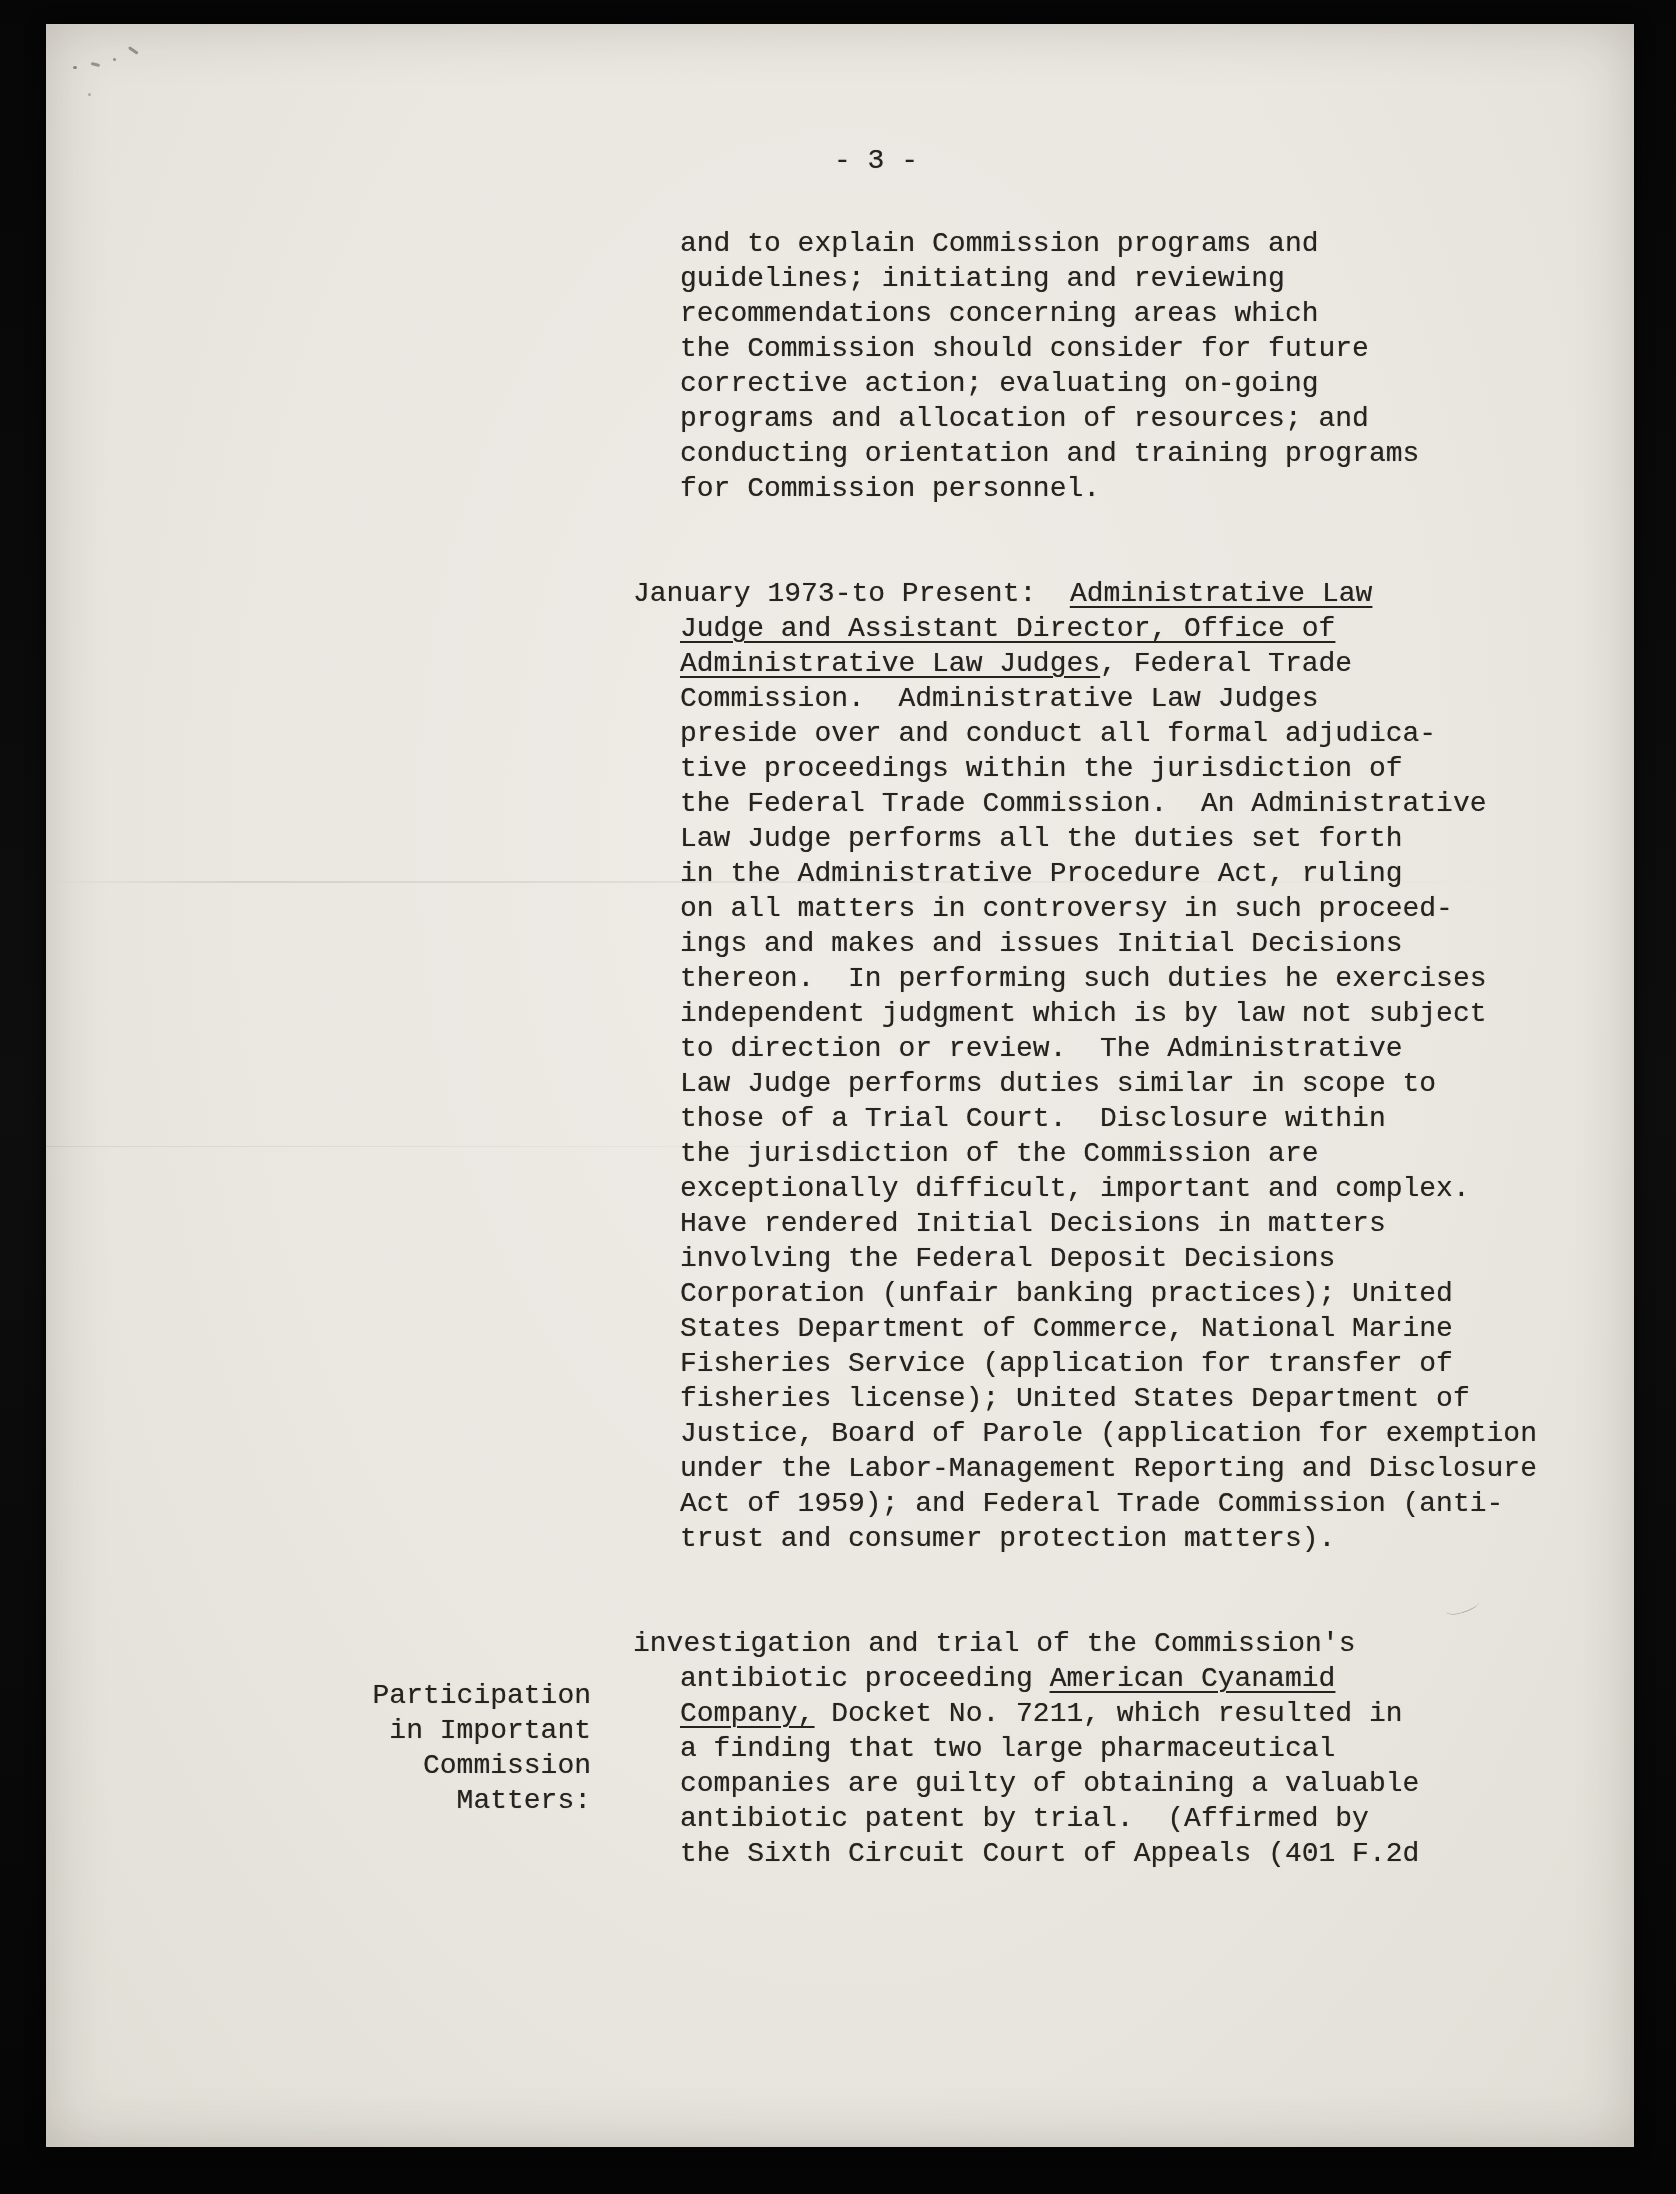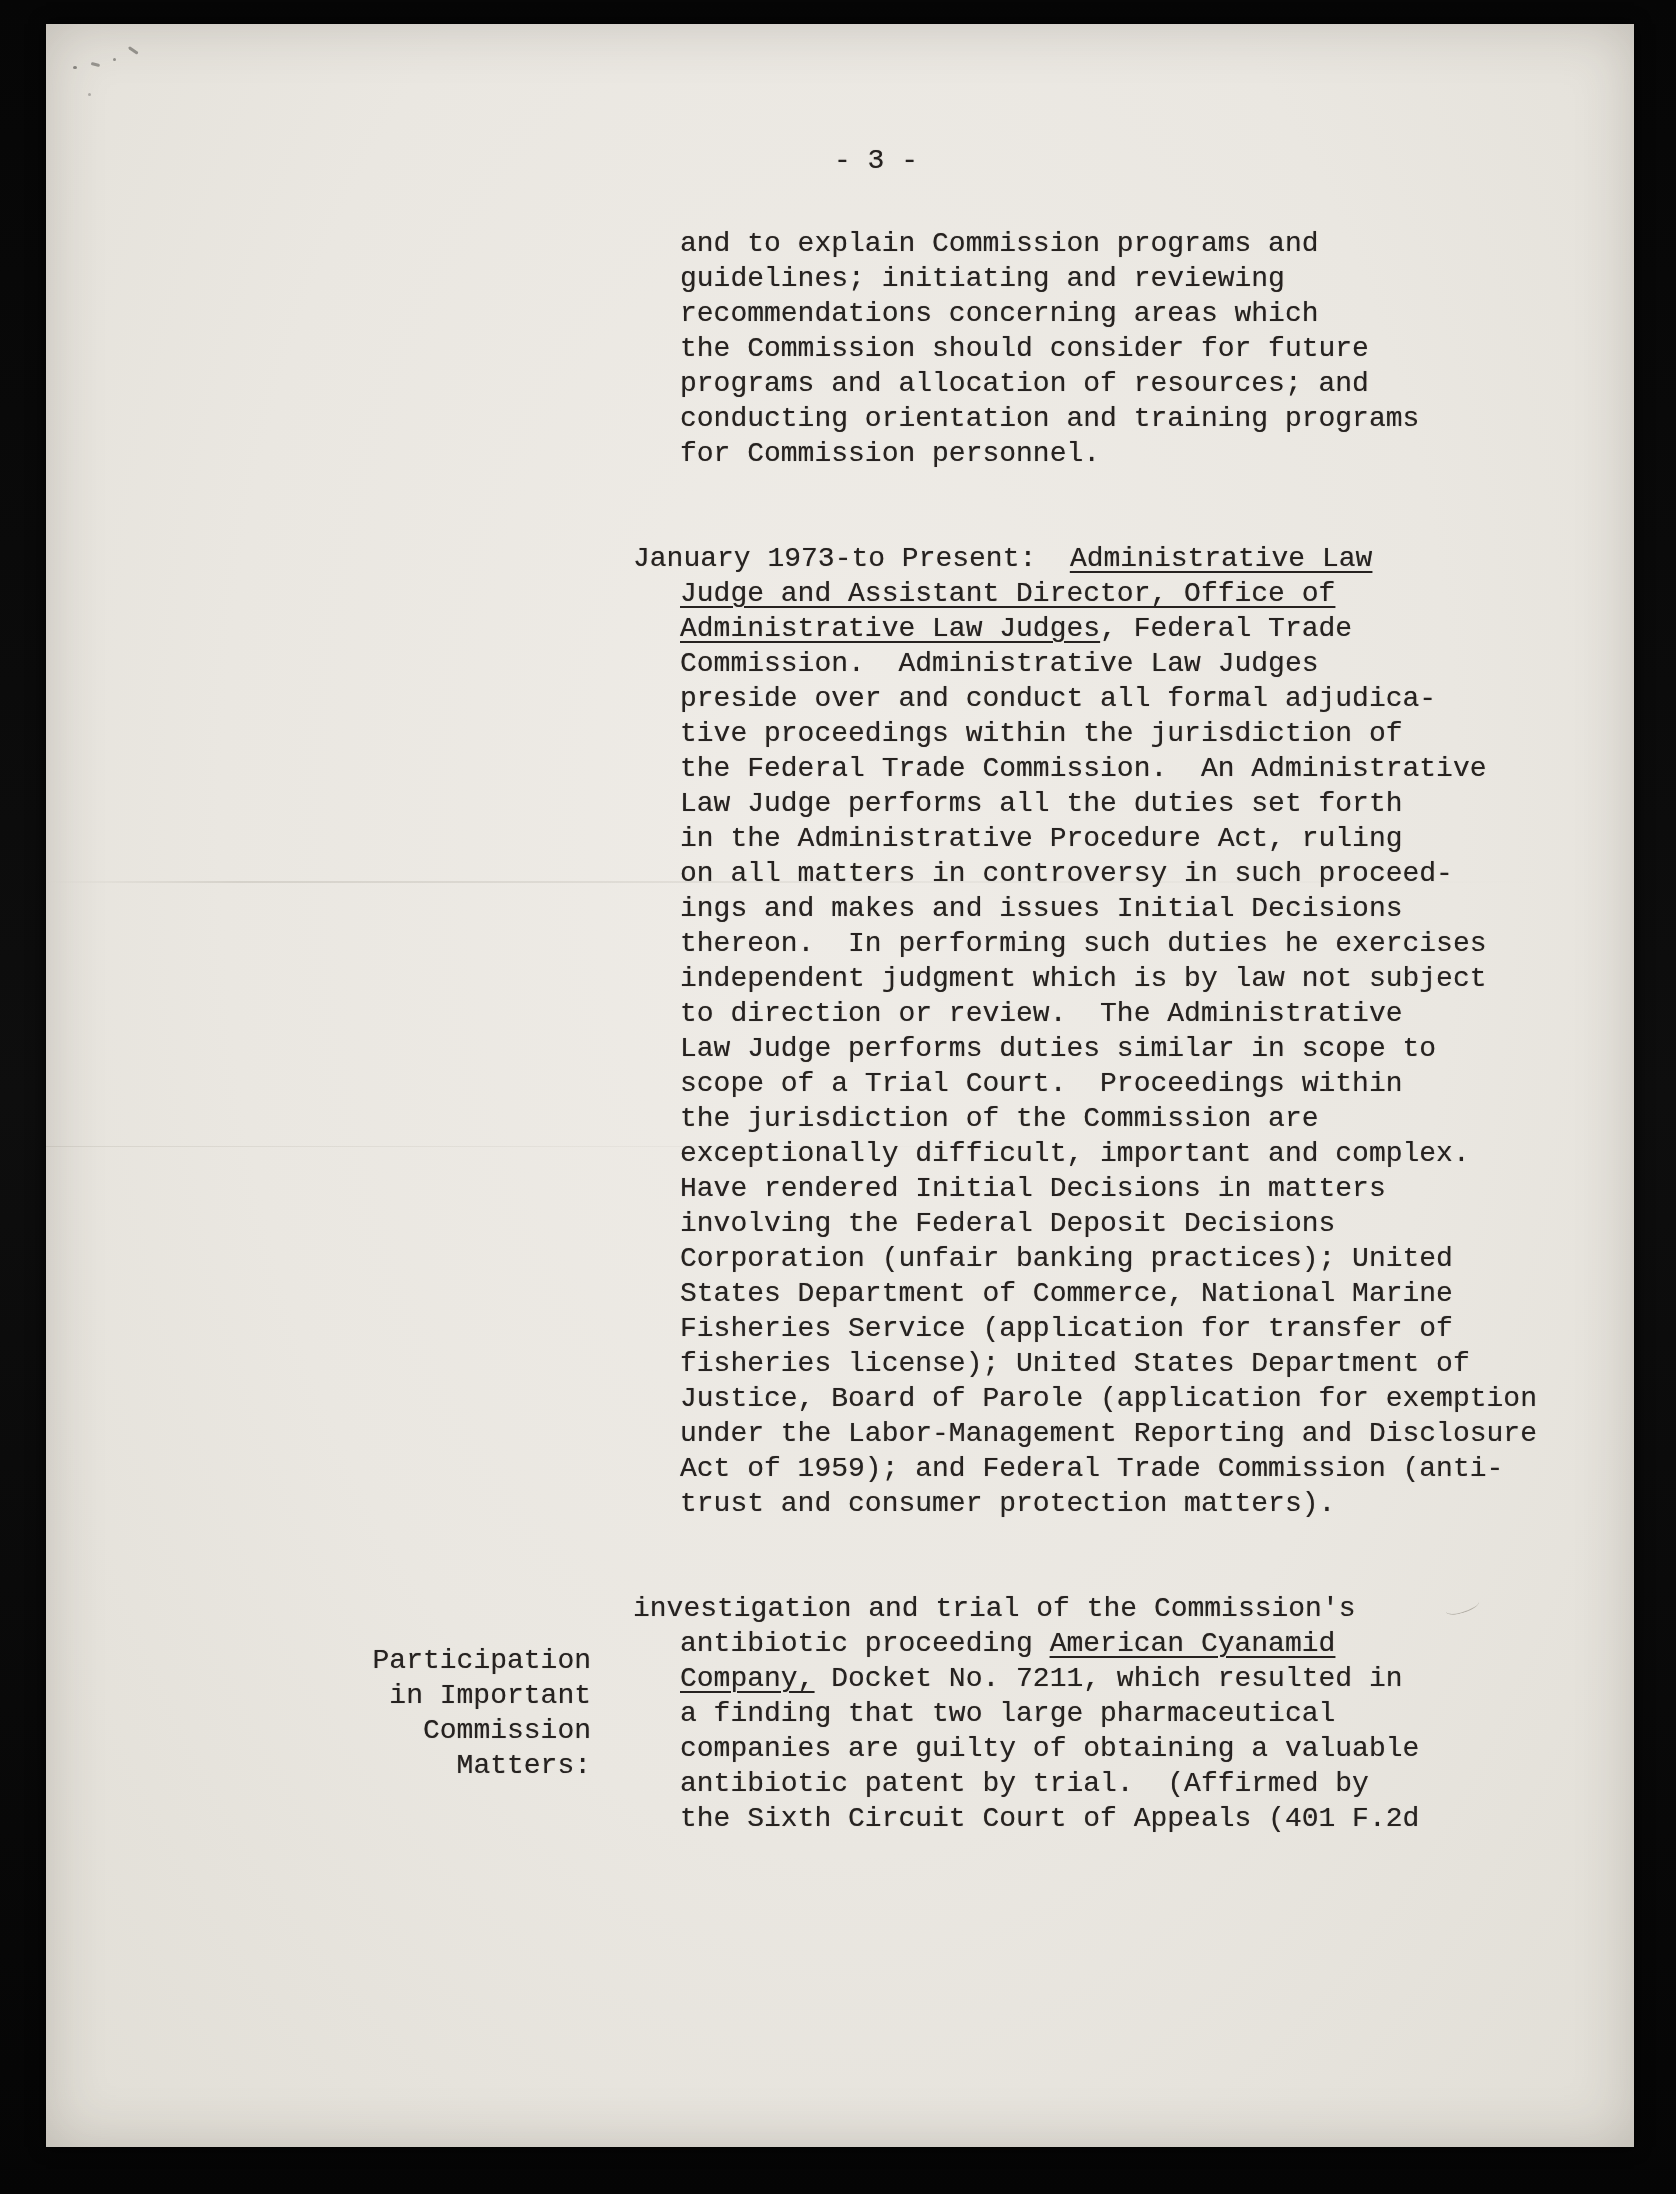--- a/index.html
+++ b/index.html
@@ -78,20 +78,21 @@
     <div class="column">
 
       <div class="page-number line">- 3 -</div>
 
       <div class="block indented">
         <div class="body">
             <div class="line">and to explain Commission programs and</div>
             <div class="line">guidelines; initiating and reviewing</div>
             <div class="line">recommendations concerning areas which</div>
             <div class="line">the Commission should consider for future</div>
+            <div class="line">corrective action; evaluating on-going</div>
             <div class="line">programs and allocation of resources; and</div>
             <div class="line">conducting orientation and training programs</div>
             <div class="line">for Commission personnel.</div>
           </div>
       </div>
 
       <div class="block hanging">
         <div class="body">
             <div class="line">January 1973-to Present:  <span class="u">Administrative Law</span></div>
             <div class="line"><span class="u">Judge and Assistant Director, Office of</span></div>
@@ -101,21 +102,21 @@
             <div class="line">tive proceedings within the jurisdiction of</div>
             <div class="line">the Federal Trade Commission.  An Administrative</div>
             <div class="line">Law Judge performs all the duties set forth</div>
             <div class="line">in the Administrative Procedure Act, ruling</div>
             <div class="line">on all matters in controversy in such proceed-</div>
             <div class="line">ings and makes and issues Initial Decisions</div>
             <div class="line">thereon.  In performing such duties he exercises</div>
             <div class="line">independent judgment which is by law not subject</div>
             <div class="line">to direction or review.  The Administrative</div>
             <div class="line">Law Judge performs duties similar in scope to</div>
-            <div class="line">scope of a Trial Court.  Proceedings within</div>
+            <div class="line">those of a Trial Court.  Disclosure within</div>
             <div class="line">the jurisdiction of the Commission are</div>
             <div class="line">exceptionally difficult, important and complex.</div>
             <div class="line">Have rendered Initial Decisions in matters</div>
             <div class="line">involving the Federal Deposit Decisions</div>
             <div class="line">Corporation (unfair banking practices); United</div>
             <div class="line">States Department of Commerce, National Marine</div>
             <div class="line">Fisheries Service (application for transfer of</div>
             <div class="line">fisheries license); United States Department of</div>
             <div class="line">Justice, Board of Parole (application for exemption</div>
             <div class="line">under the Labor-Management Reporting and Disclosure</div>

